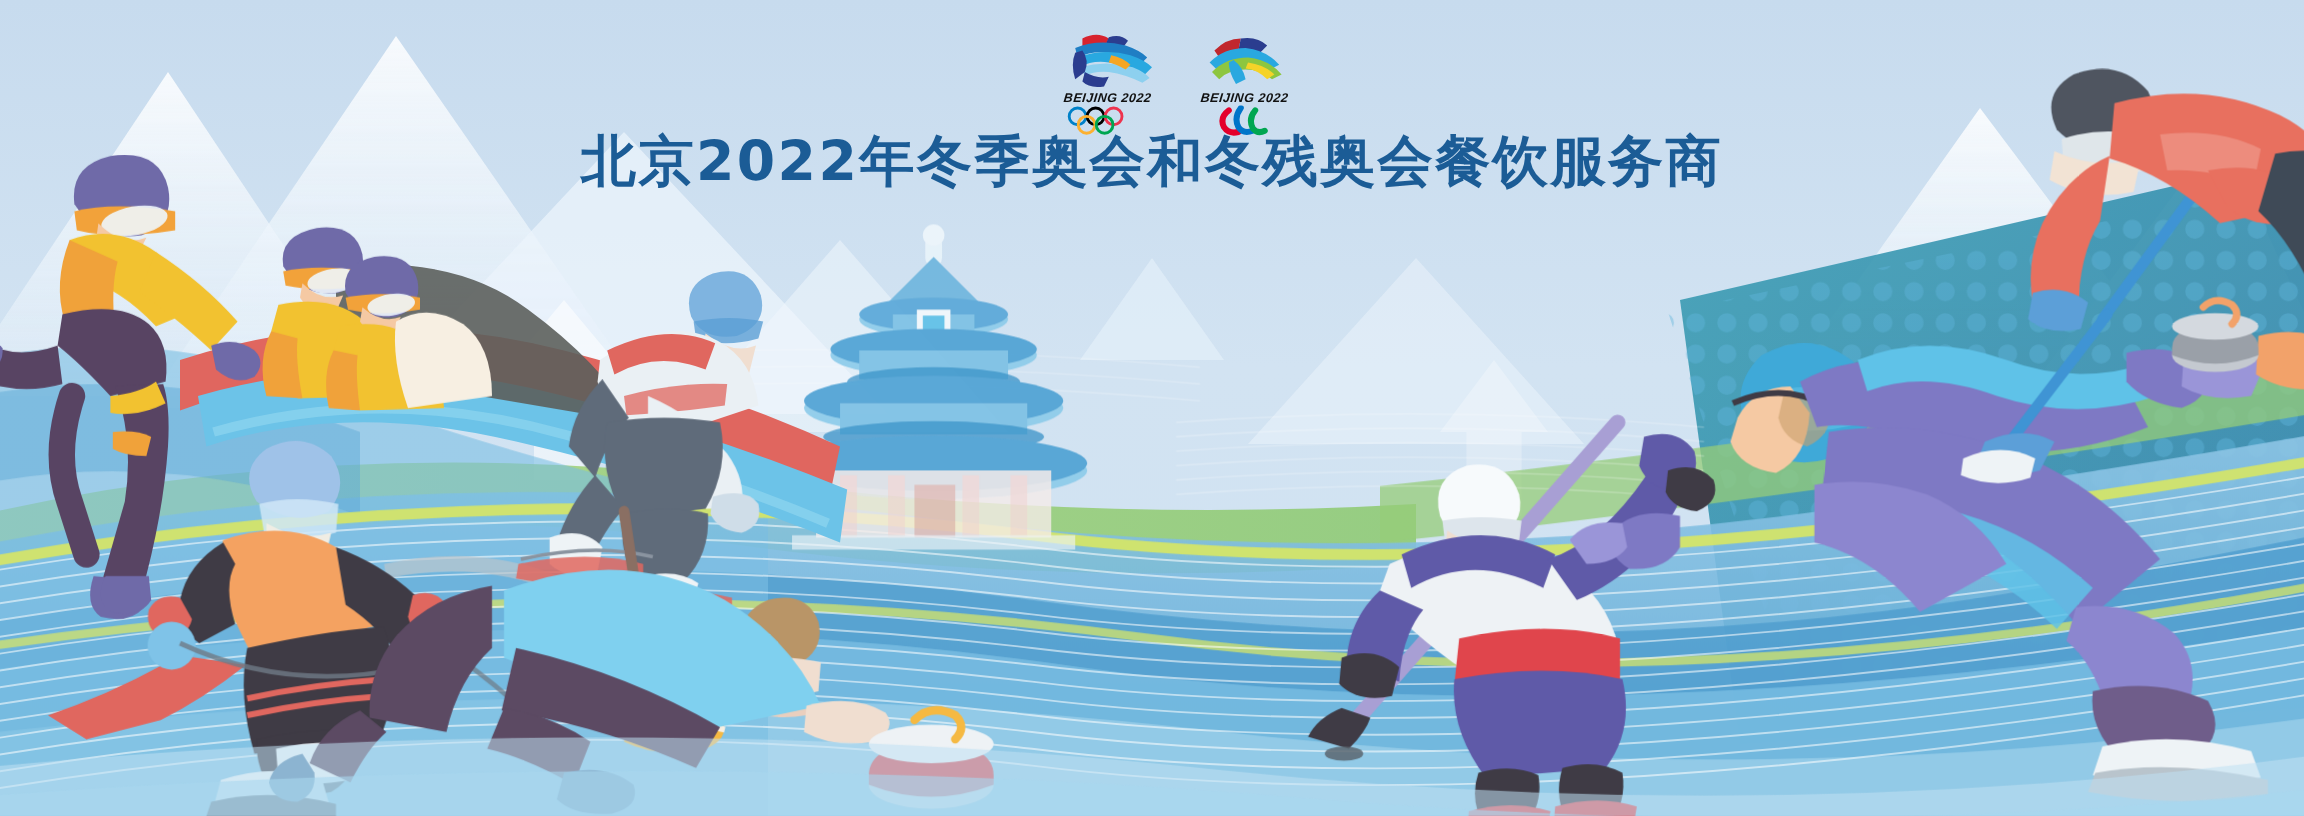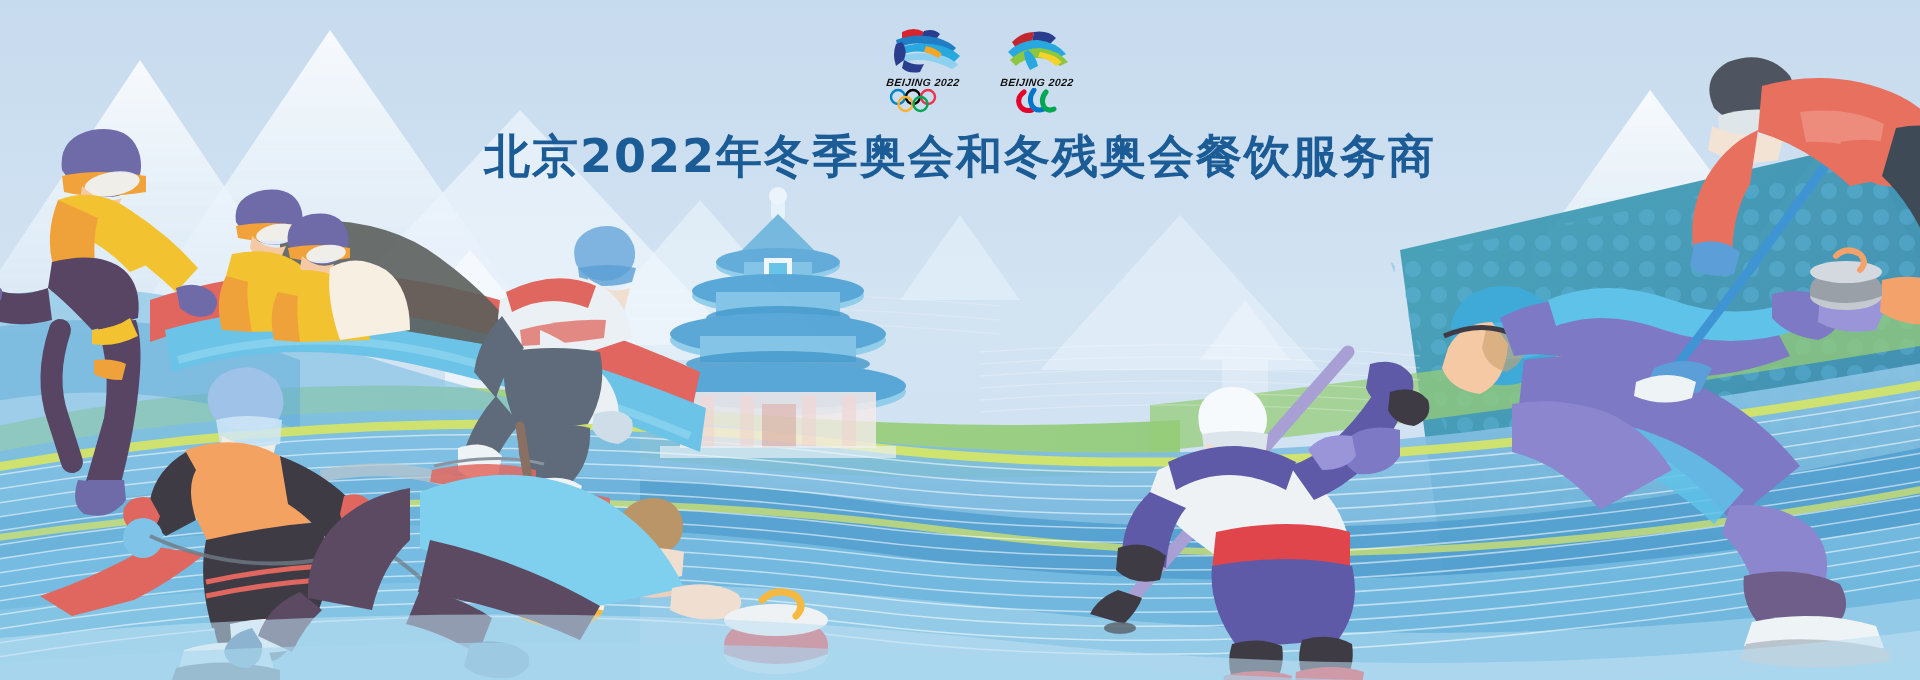--- a/index.html
+++ b/index.html
@@ -18,21 +18,21 @@
     position:absolute;left:0;right:0;top:52px;text-align:center;
     font-family:"Liberation Sans",sans-serif;font-weight:bold;font-style:italic;
     font-size:10.5px;letter-spacing:.4px;color:#111;white-space:nowrap;
     transform:skewX(-6deg);
   }
   .emblem .sym{position:absolute;left:0;top:0;width:86px;height:50px;}
   .emblem .marks{position:absolute;left:0;top:64px;width:86px;height:26px;}
 
   
   #title{
-    position:absolute;left:0;right:0;top:126px;text-align:center;
+    position:absolute;left:0;right:0;top:104px;text-align:center;
     font-family:"DejaVu Sans","Liberation Sans",sans-serif;
     font-weight:bold;font-size:46px;letter-spacing:2px;
     color:#1b5c96;white-space:nowrap;
   }
 </style>
 </head>
 <body>
 
 <div id="banner">
 

